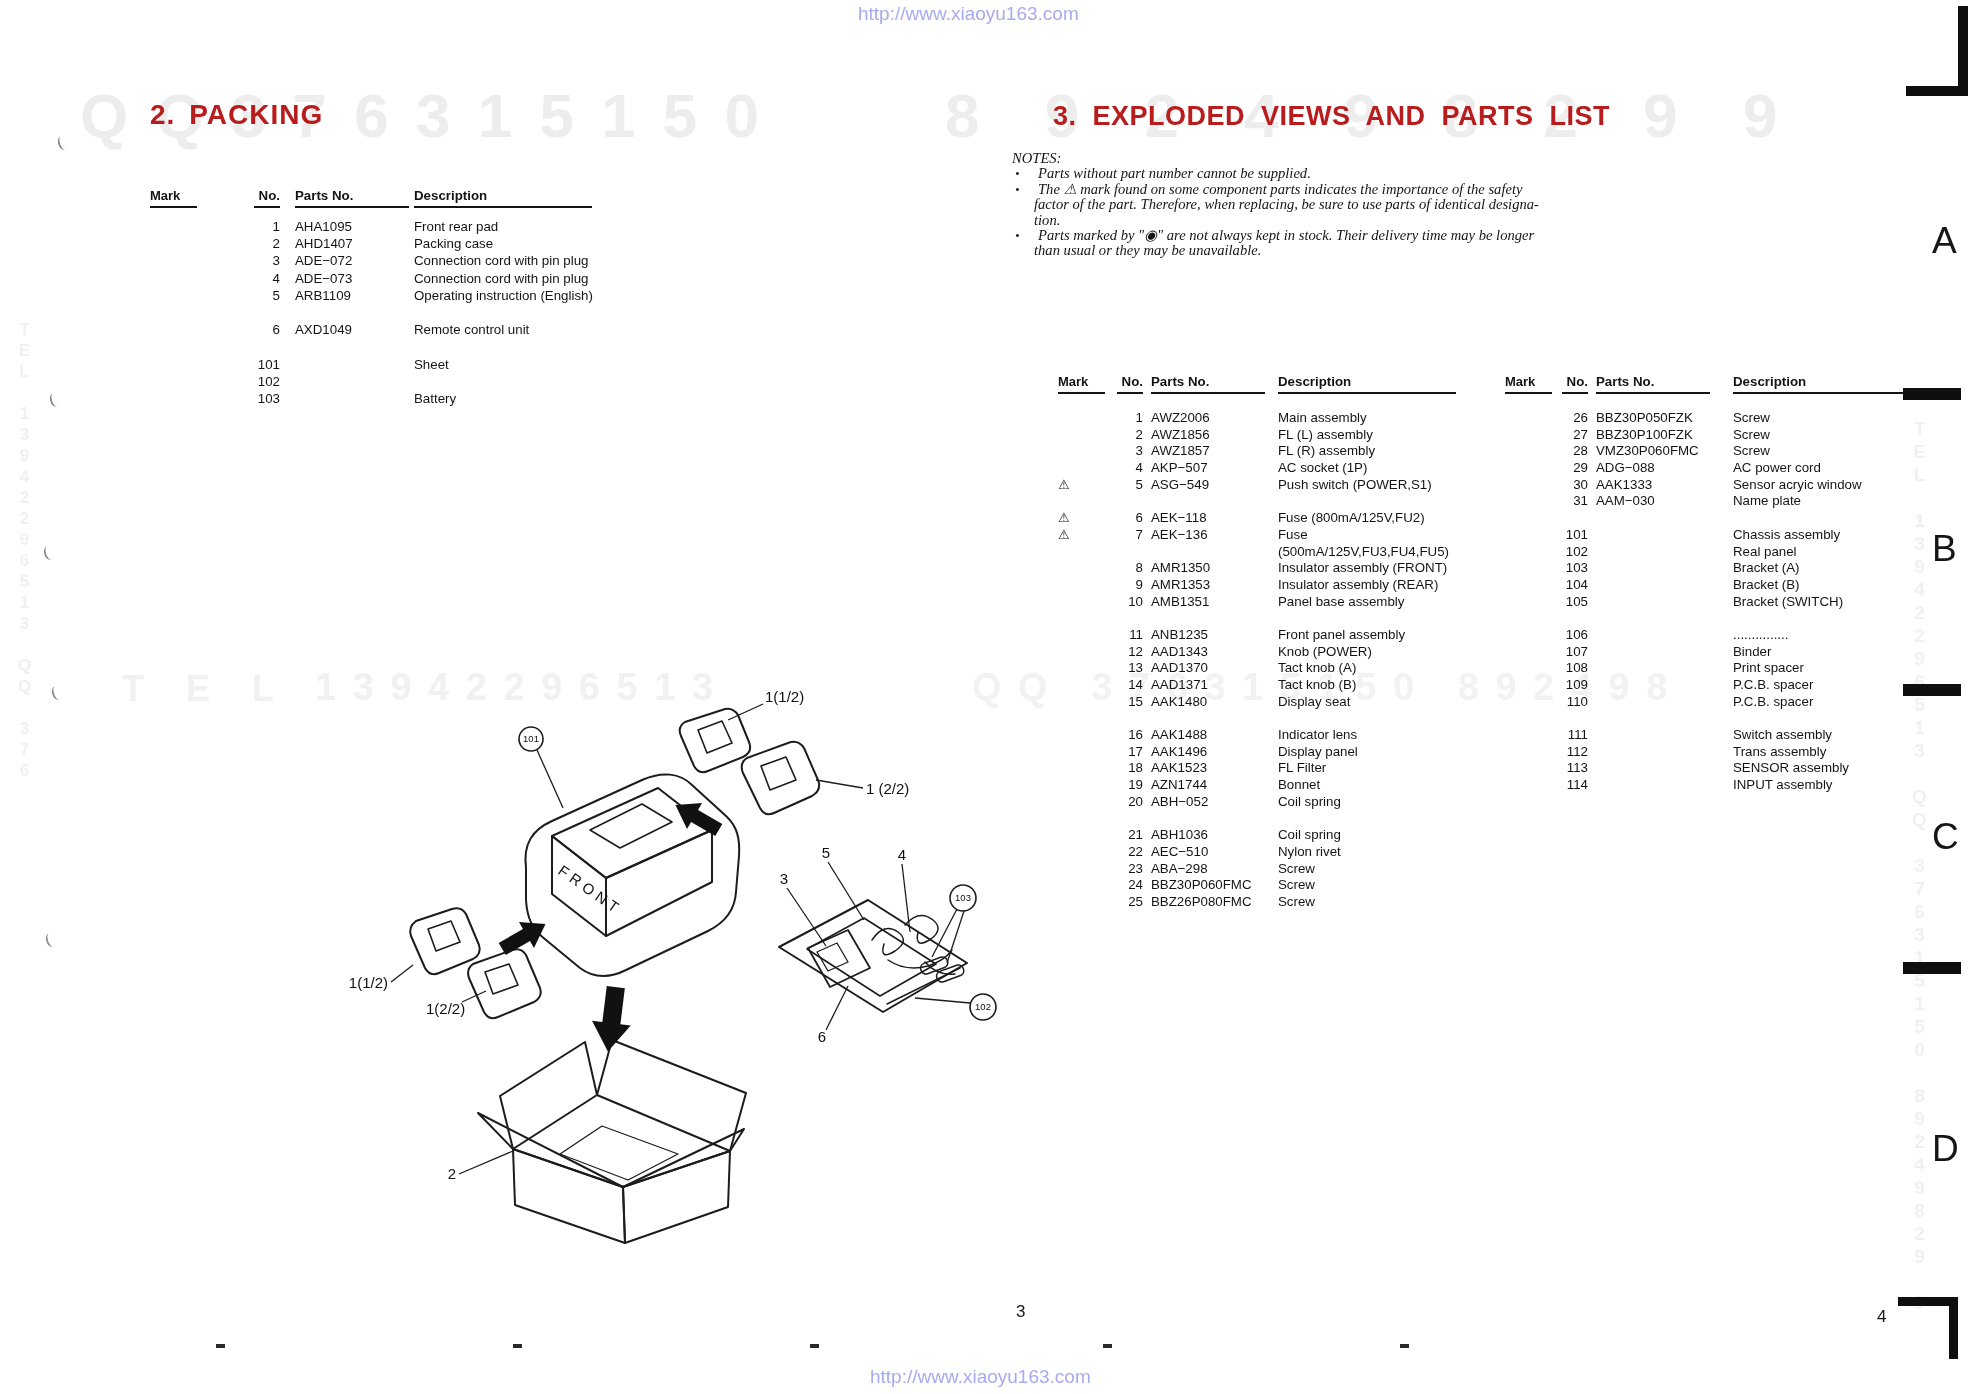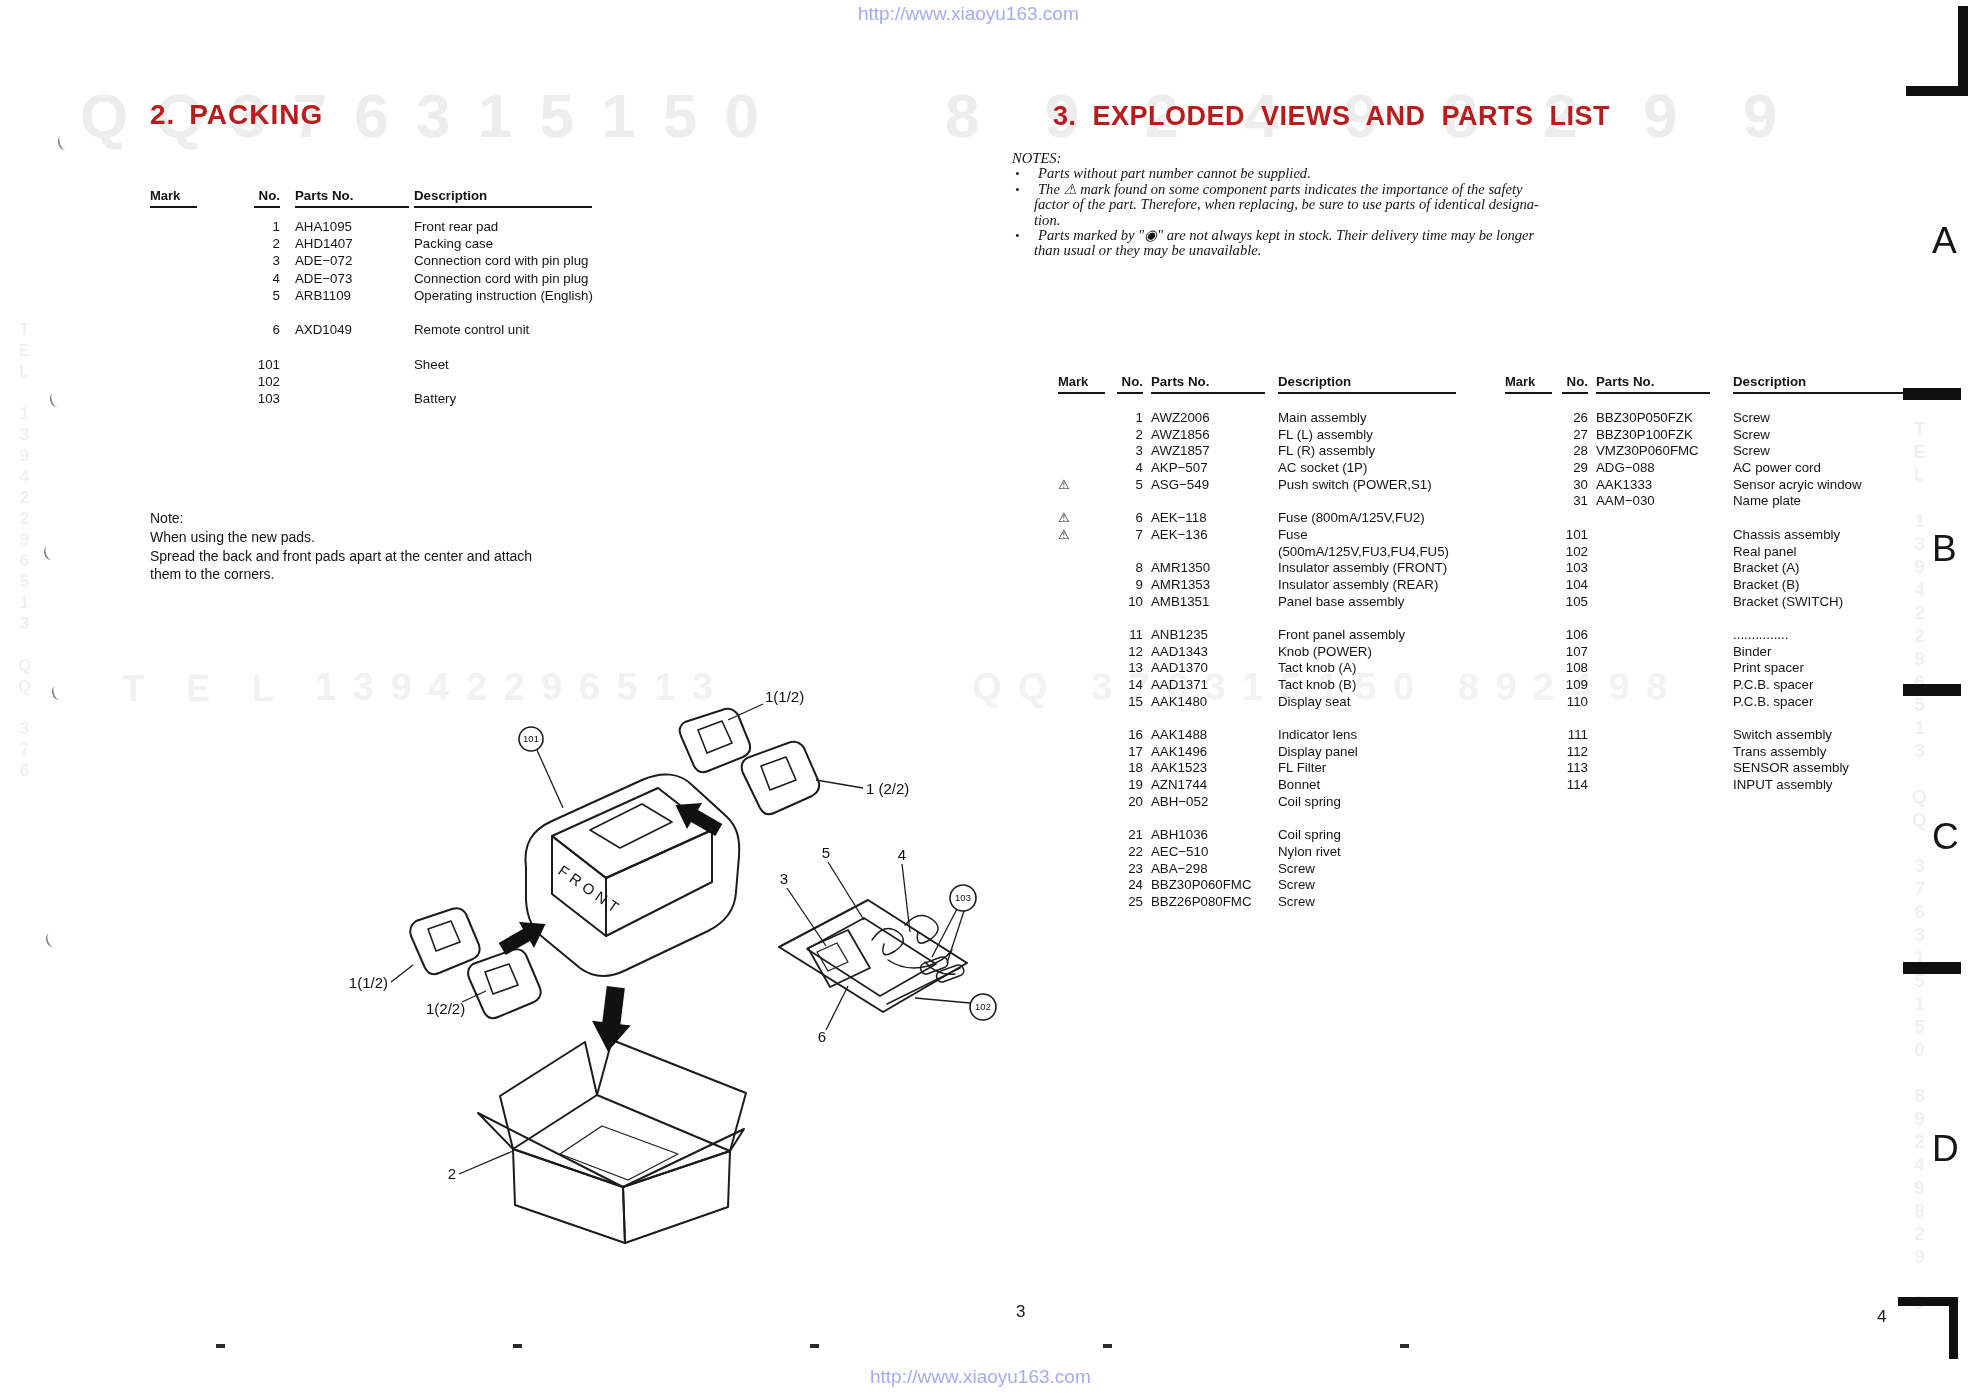--- a/index.html
+++ b/index.html
@@ -169,26 +169,20 @@
         </div>
       <div class="prow">
           <span class="cm"></span>
           <span class="cn">103</span>
           <span class="cp"></span>
           <span class="cd">Battery</span>
         </div>
     </div>
   </div>
 
-  <div class="note-left">
-    <div>Note:</div>
-    <div>When using the new pads.</div>
-    <div>Spread the back and front pads apart at the center and attach</div>
-    <div>them to the corners.</div>
-  </div>
 
   <div class="sec-title title-3">3. EXPLODED VIEWS AND PARTS LIST</div>
 
   <div class="notes">
     <div>NOTES:</div>
     <div class="nrow">
         <span class="bl">•</span>
         <span class="bt">Parts without part number cannot be supplied.</span>
       </div>
     <div class="nrow">

